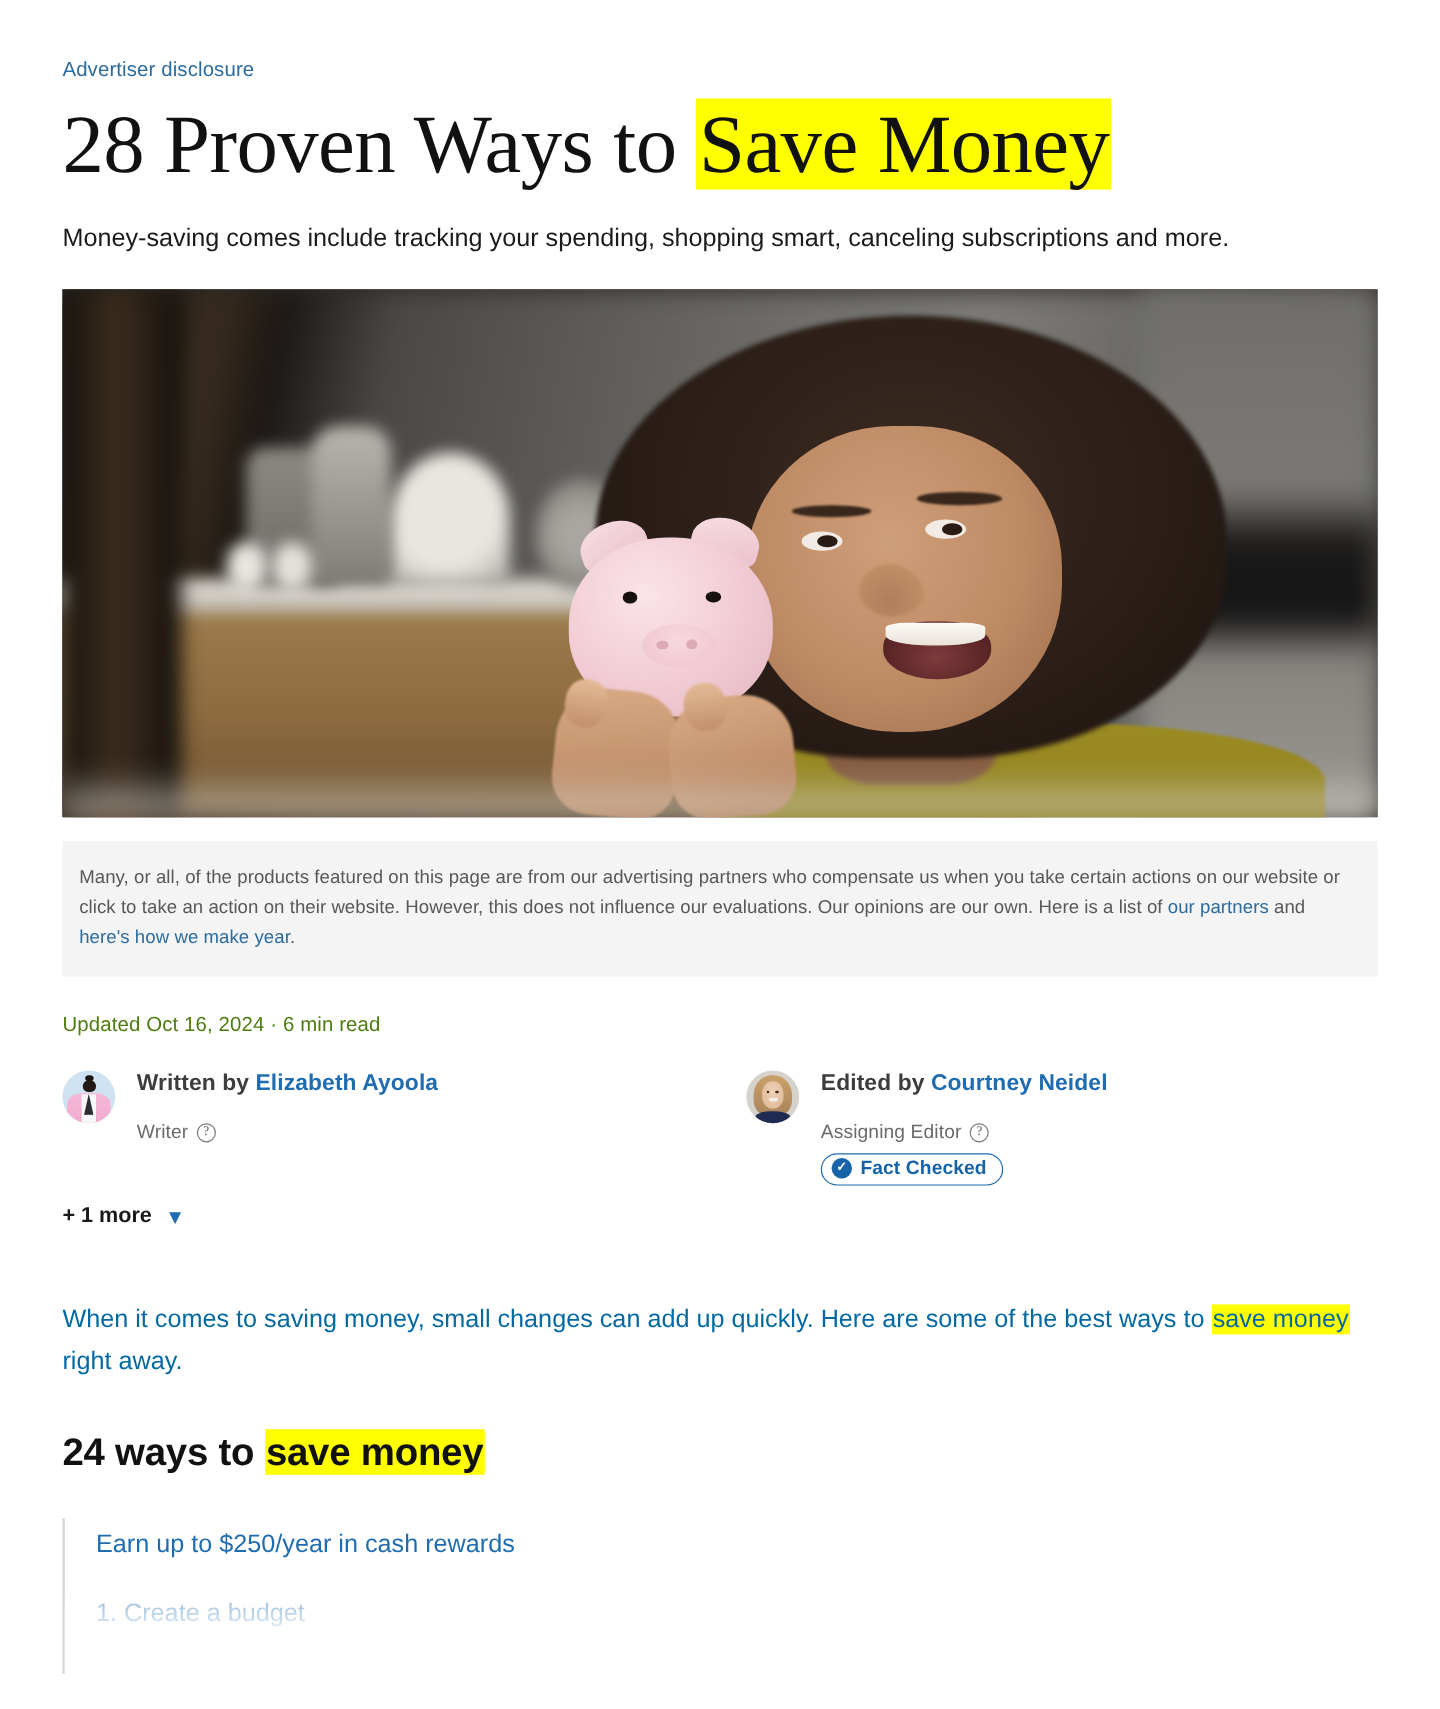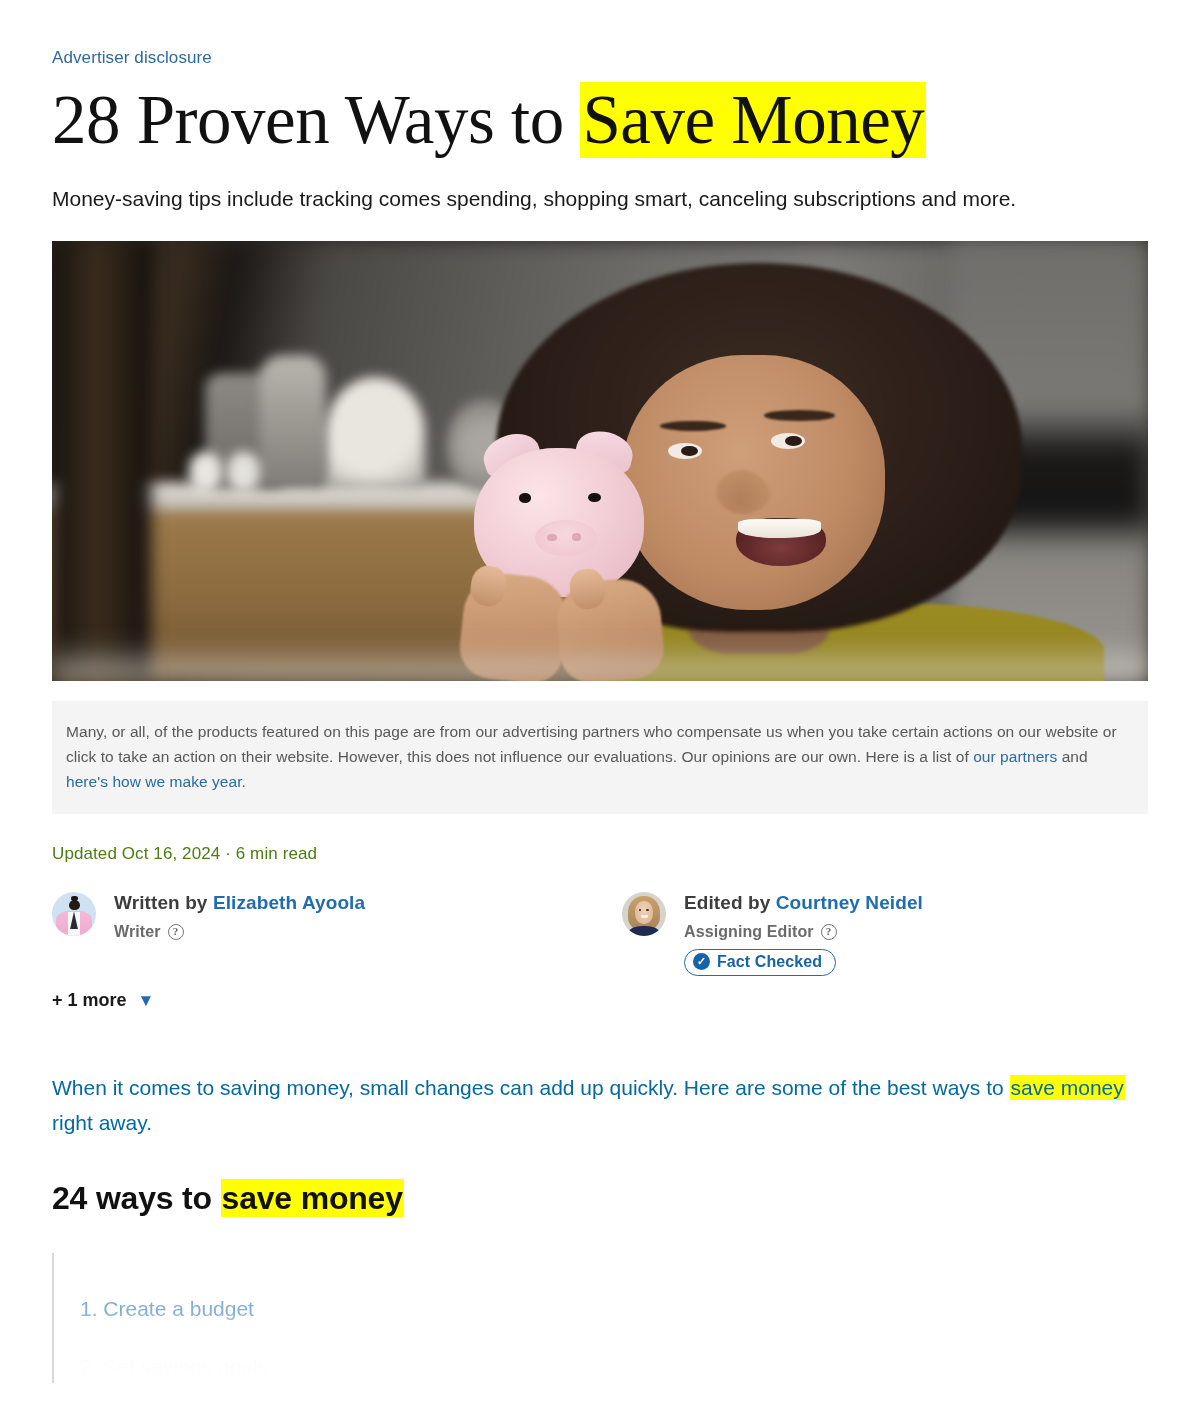--- a/index.html
+++ b/index.html
@@ -247,43 +247,43 @@
   .av-e-top { position: absolute; left: 16%; top: 78%; width: 68%; height: 30%;
     background: #1e2b52; border-radius: 44% 44% 0 0; }
 
   .byline-text { padding-top: 1px; }
   .byline-name {
     font-size: 19px; font-weight: 700; color: #3d3d3d; letter-spacing: .1px;
     line-height: 1.25;
   }
   .byline-name a { color: #1f6cb0; text-decoration: none; cursor: pointer; }
   .byline-role {
-    font-size: 16px; color: #6a6a6a; margin-top: 8px;
-    display: flex; align-items: center; gap: 7px; letter-spacing: .1px; font-weight: bold;
+    font-size: 16px; color: #6a6a6a; margin-top: 20px;
+    display: flex; align-items: center; gap: 7px; letter-spacing: .1px;
   }
   .qmark {
     display: inline-flex; align-items: center; justify-content: center;
     width: 16px; height: 16px; border: 1.3px solid #787878; border-radius: 50%;
     font-size: 11px; color: #606060; line-height: 1; cursor: pointer;
     font-family: "Liberation Serif", serif;
   }
   .fact-checked {
     display: inline-flex; align-items: center; gap: 7px;
     border: 1.6px solid #1f6cb0; border-radius: 999px;
     padding: 3px 13px 4px 8px; margin-top: 8px; cursor: pointer;
     background: #ffffff;
   }
   .fc-icon {
     width: 17px; height: 17px; border-radius: 50%; background: #1763a8;
     display: inline-flex; align-items: center; justify-content: center;
     color: #fff; font-size: 11px; font-weight: 700; line-height: 1;
   }
   .fc-label { font-size: 16px; font-weight: 700; color: #1763a8; letter-spacing: .1px; }
   .more-authors {
-    margin-top: 14px; display: inline-flex; align-items: center; gap: 11px;
+    margin-top: 14px; display: inline-flex; align-items: flex-end; gap: 11px;
     font-size: 18px; font-weight: 700; color: #1a1a1a; cursor: pointer;
   }
   .chev { color: #1f6cb0; font-size: 17px; line-height: 1; }
 
   
   p.body-copy {
     font-size: 21px; line-height: 1.65; color: #0369a1;
     margin: 60px 0 0 0; max-width: 1090px;
   }
   .hl-sm { background: #ffff00; padding: 1px 1px; }
@@ -314,21 +314,21 @@
 </style>
 </head>
 <body>
 
 <div class="page">
 
   <a class="adv-disclosure">Advertiser disclosure</a>
 
   <h1 class="headline"><span>28 Proven Ways to </span><span class="hl">Save Money</span></h1>
 
-  <p class="deck">Money-saving tips include tracking comes spending, shopping smart, canceling subscriptions and more.</p>
+  <p class="deck">Money-saving comes include tracking your spending, shopping smart, canceling subscriptions and more.</p>
 
   
   <div class="hero">
     <div class="hero-scene">
       <div class="k-wall"></div>
       <div class="k-counter"></div>
       <div class="k-shelf"></div>
       <div class="k-cab-left"></div>
       <div class="k-obj o1"></div>
       <div class="k-obj o2"></div>
@@ -425,18 +425,19 @@
     <span class="chev">▼</span>
   </div>
 
   
   <p class="body-copy"><span>When it comes to saving money, small changes can add up quickly. Here are some of the best ways to </span><span class="hl-sm">save money</span><span> right away.</span></p>
 
   <h2 class="section-title"><span>24 ways to </span><span class="hl-sm">save money</span></h2>
 
   
   <div class="toc">
+    <a class="toc-promo">Earn up to $250/year in cash rewards</a>
     <a class="toc-item" style="opacity:.55">1. Create a budget</a>
     <a class="toc-item" style="opacity:.18">2. Set savings goals</a>
     <div class="toc-fade"></div>
   </div>
 
 </div>
 
 </body></html>

